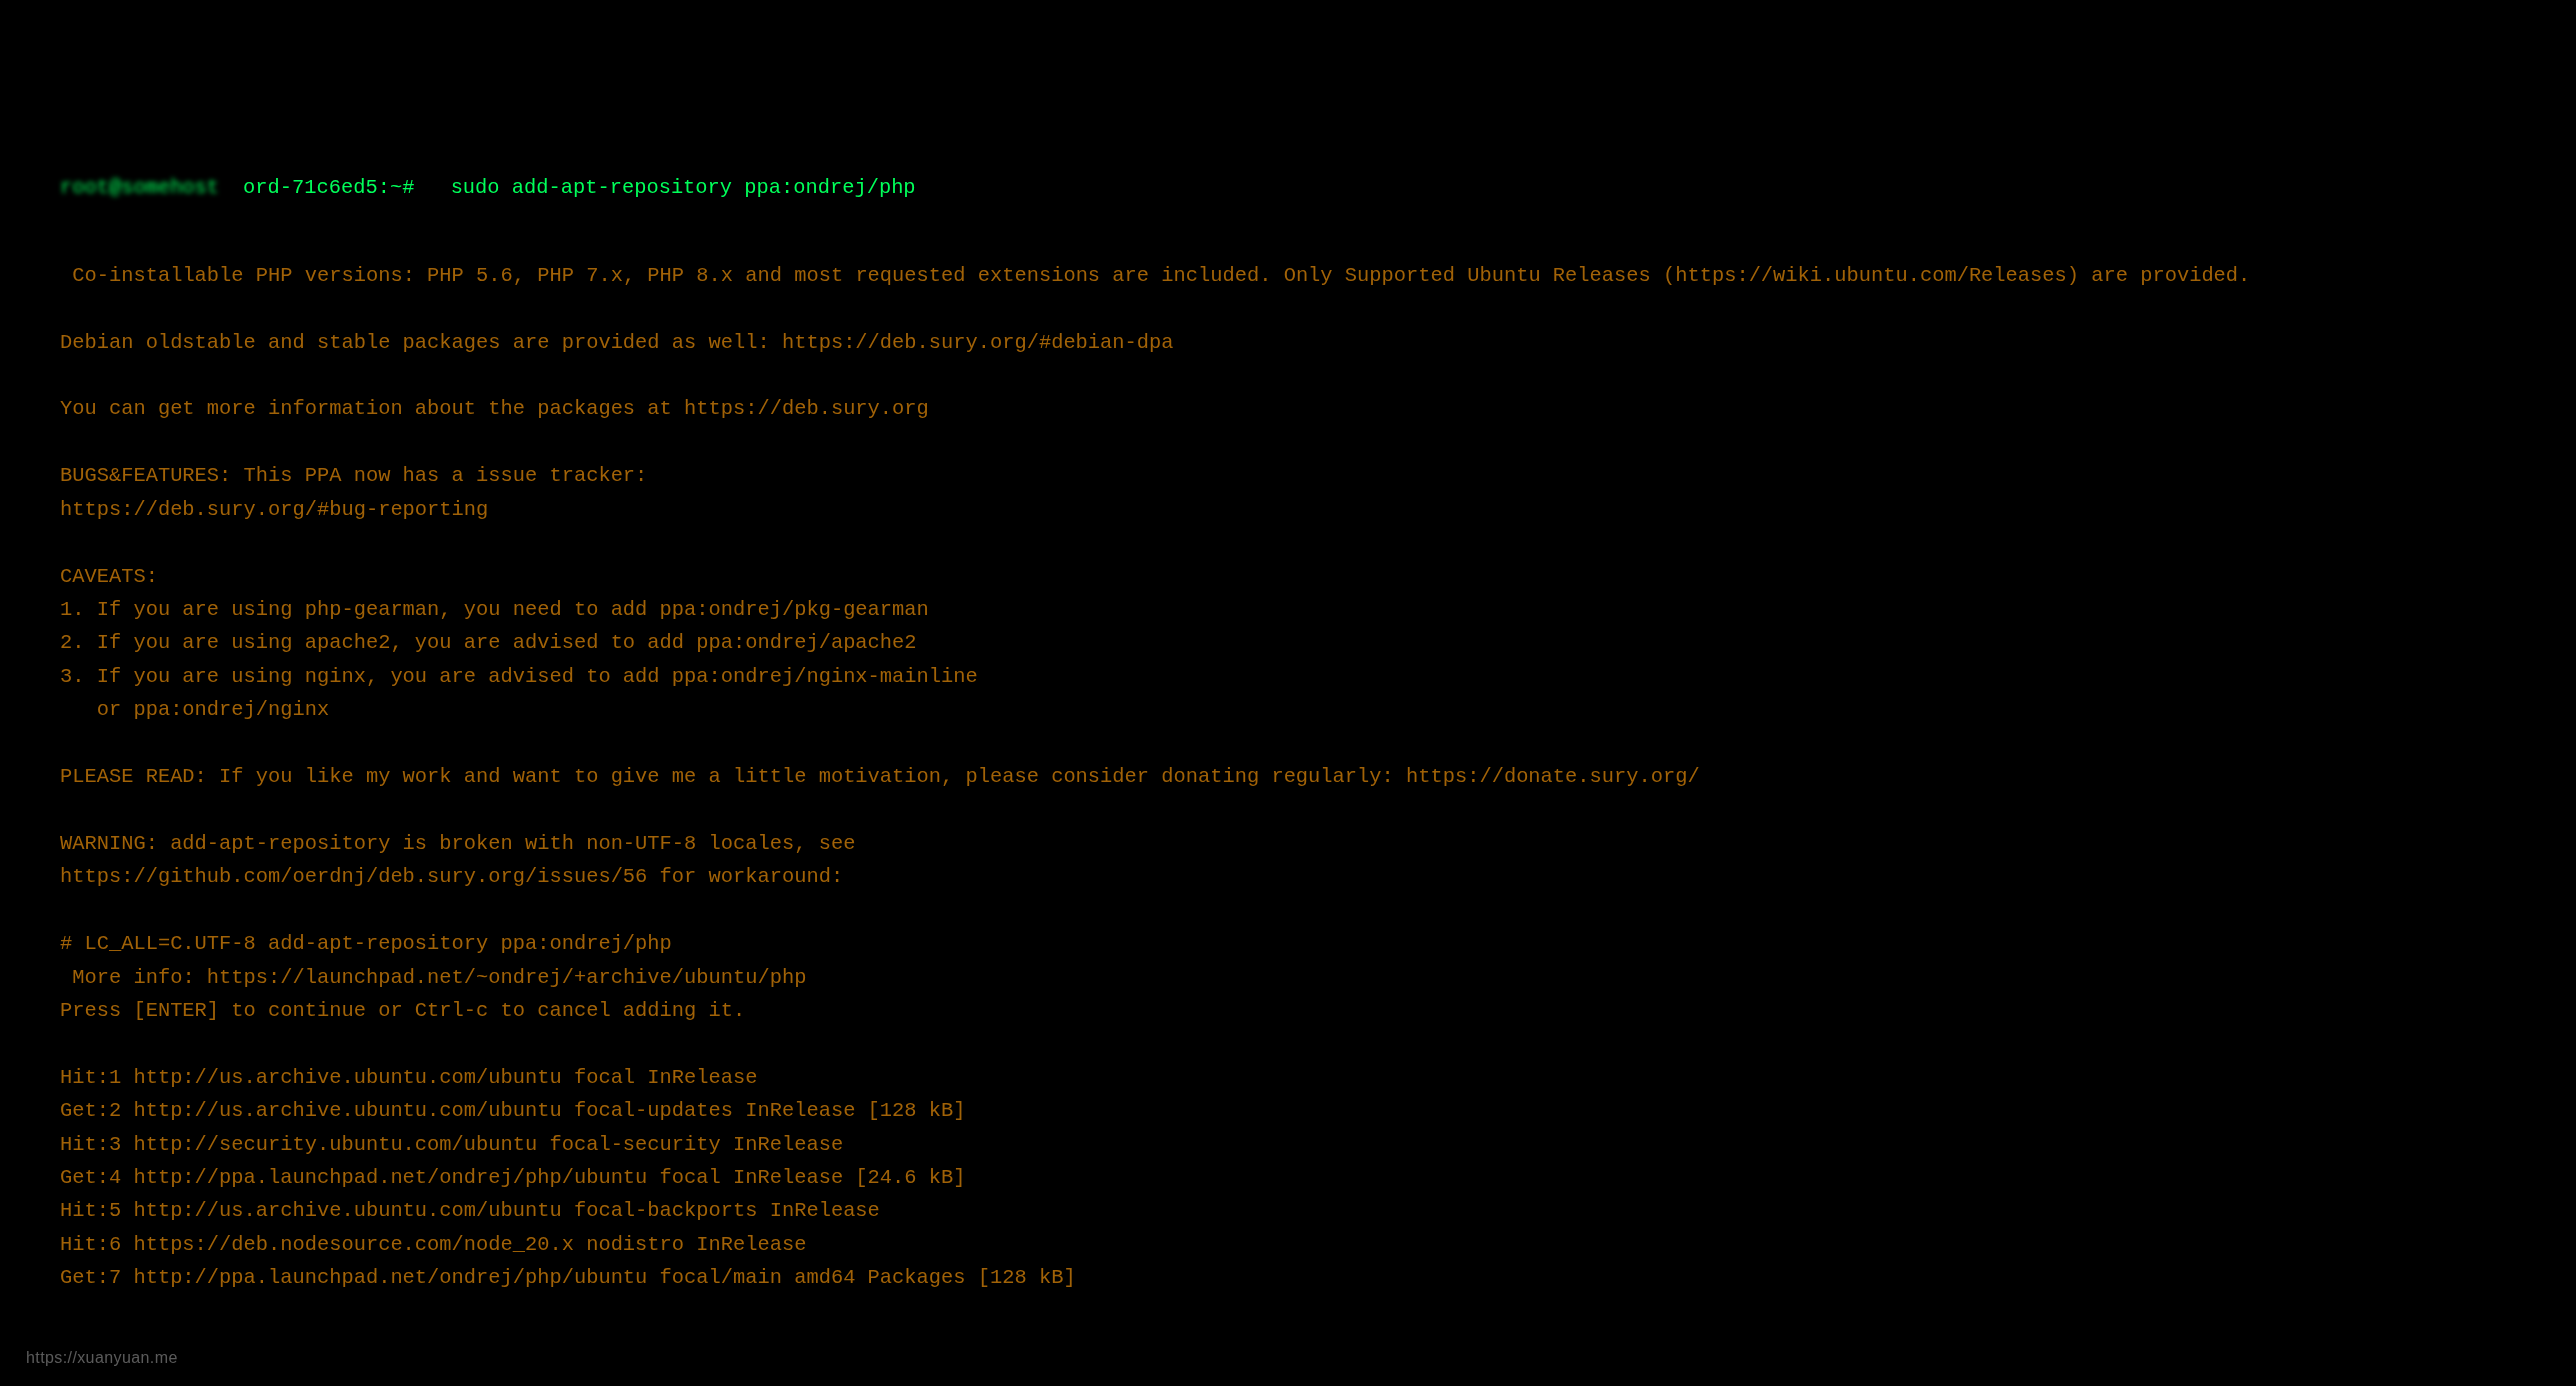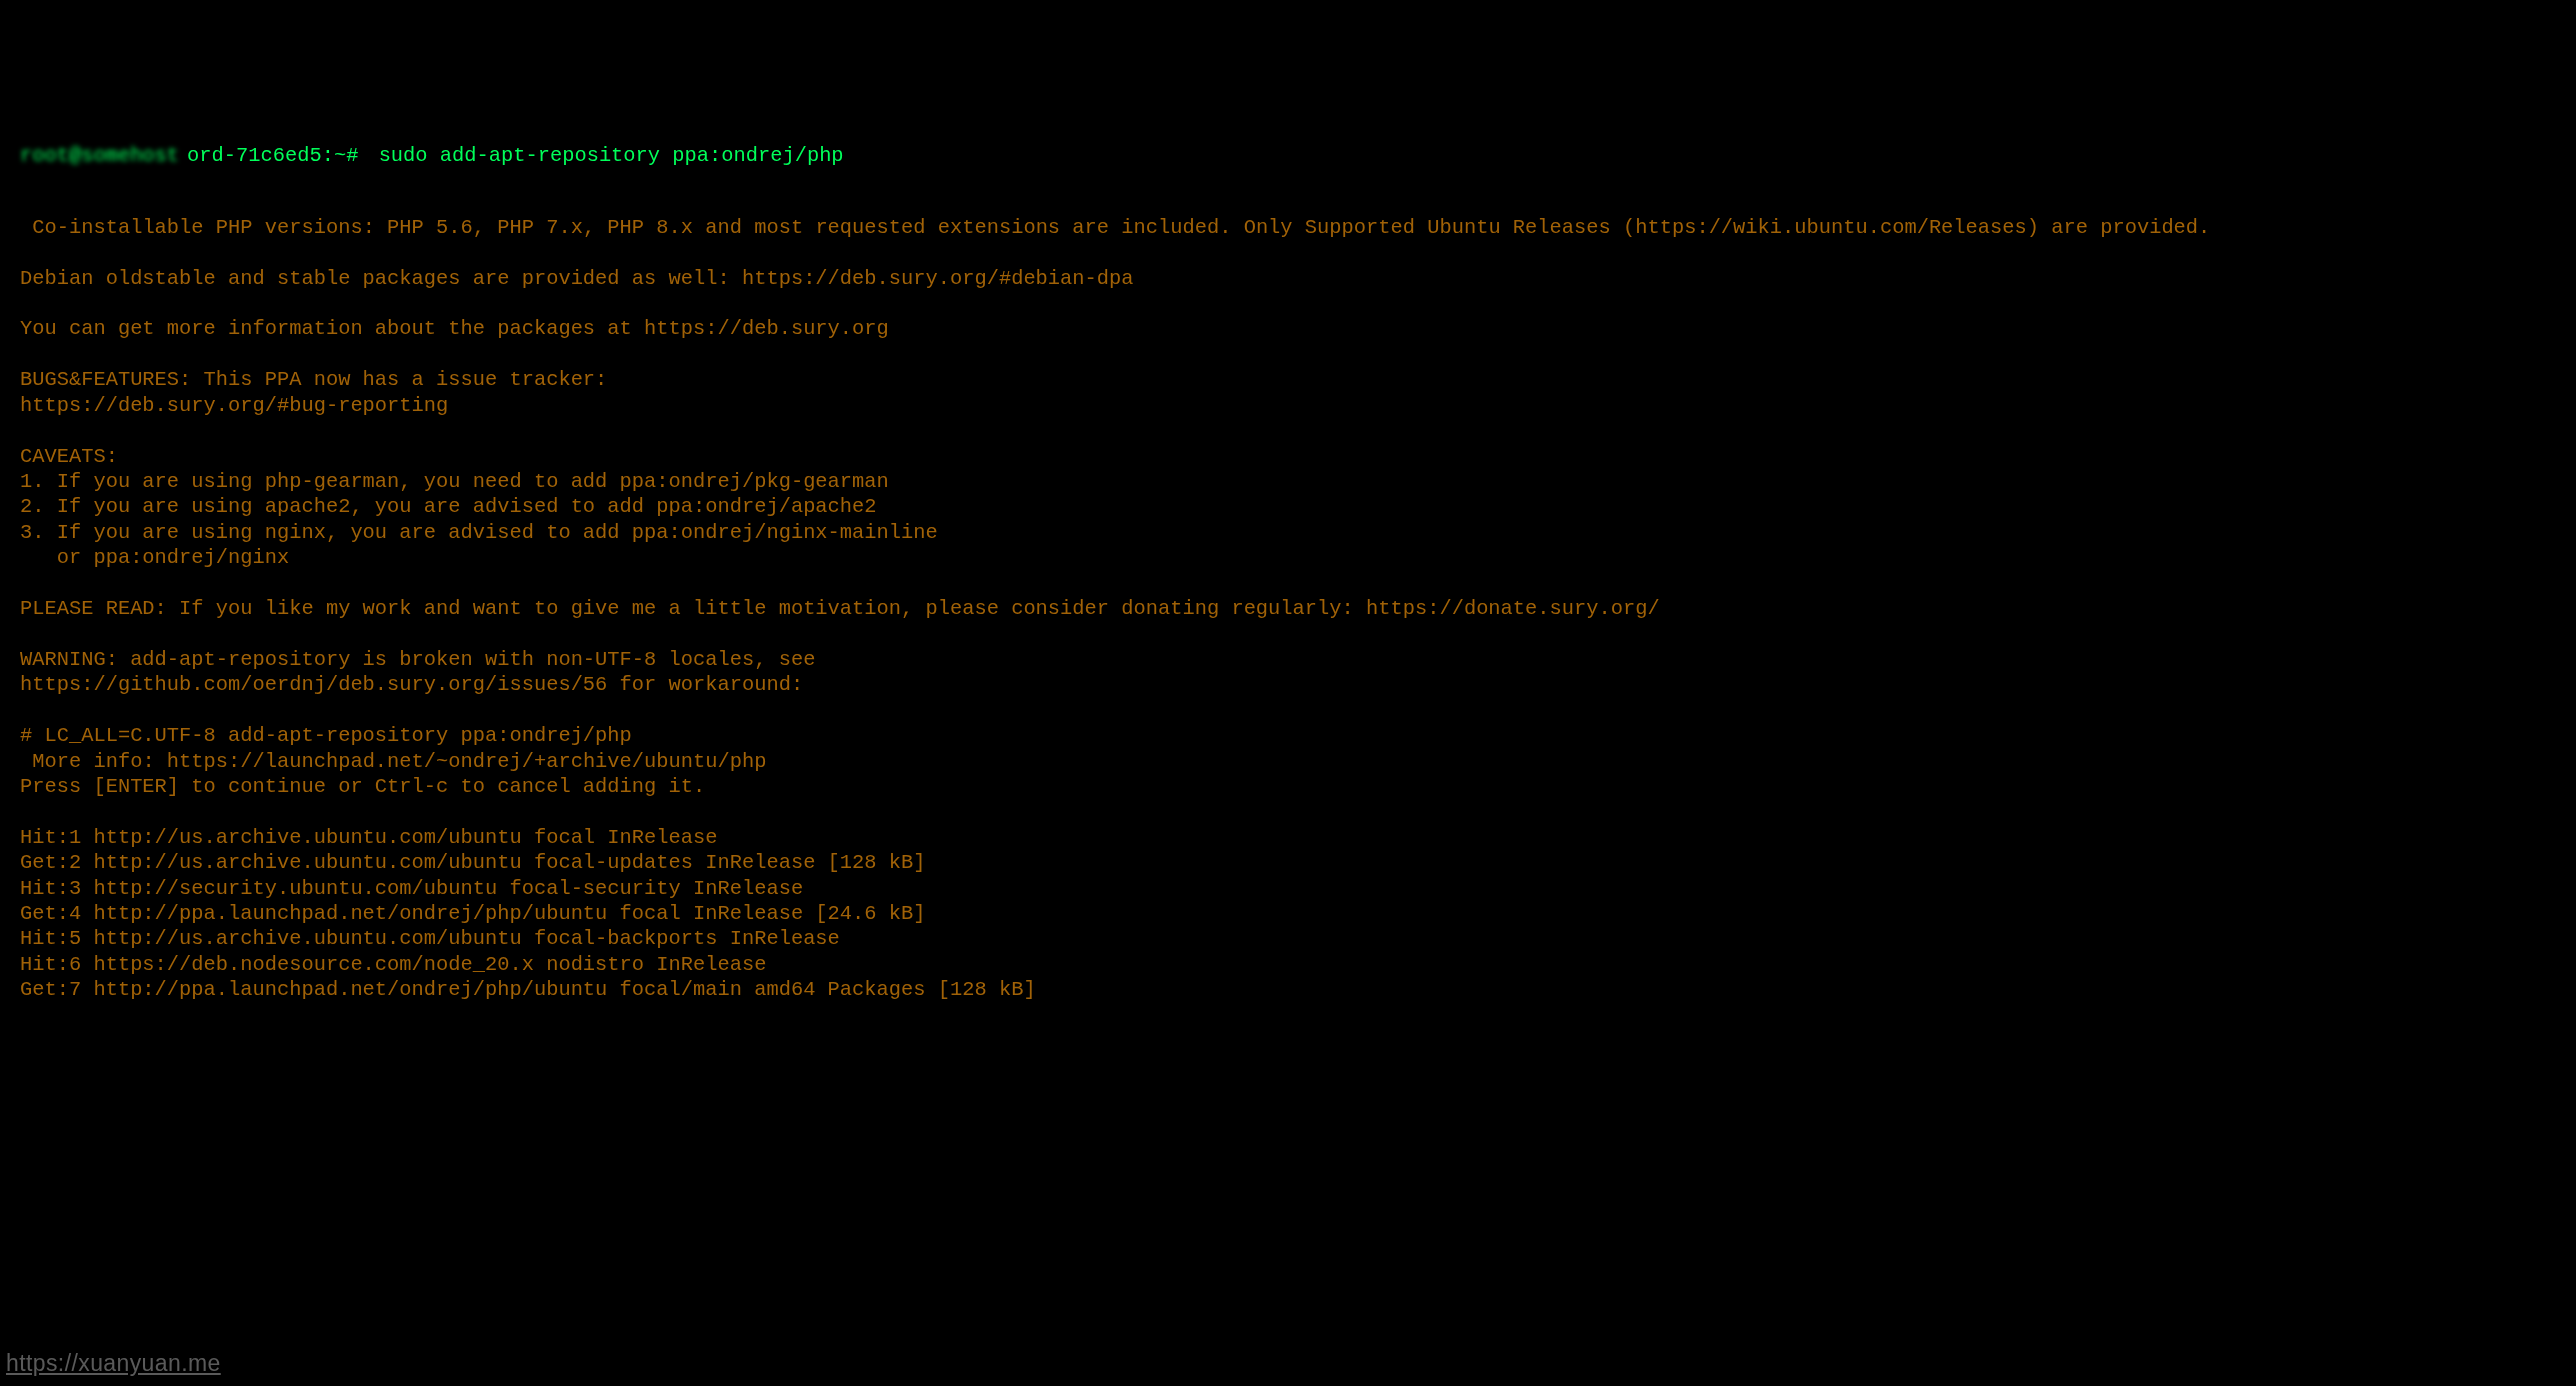--- a/index.html
+++ b/index.html
@@ -1,16 +1,16 @@
 <!DOCTYPE html>
 <html style="font-size:14.2px"><head>
   <meta charset="utf-8">
   <style>
     * {
-      margin: 4px;
+      margin: 12px;
       padding: 0;
       box-sizing: border-box;
     }
     body {
       background-color: #000000;
       color: #00ff5a;
       font-family: 'Menlo', 'Monaco', 'Consolas', 'Courier New', monospace;
       font-size: 20.4px;
       line-height: 1.05;
       white-space: pre-wrap;
@@ -27,27 +27,26 @@
     }
     .command {
       color: #00ff5a;
     }
     .output {
       color: #a16207;
     }
     .watermark {
       position: fixed;
       bottom: 7.1px;
-      left: 2px;
+      left: 14px;
       color: rgba(180, 180, 180, 0.5);
-      font-size: 23px;
+      font-size: 16px;
       font-family: Arial, sans-serif;
       letter-spacing: 0.4px;
       pointer-events: none;
-      text-decoration: underline;
     }
     .line {
       min-height: 1.05em;
     }
     .hostname-blur {
       filter: blur(2.7px);
       display: inline;
     }
   </style>
 </head>

